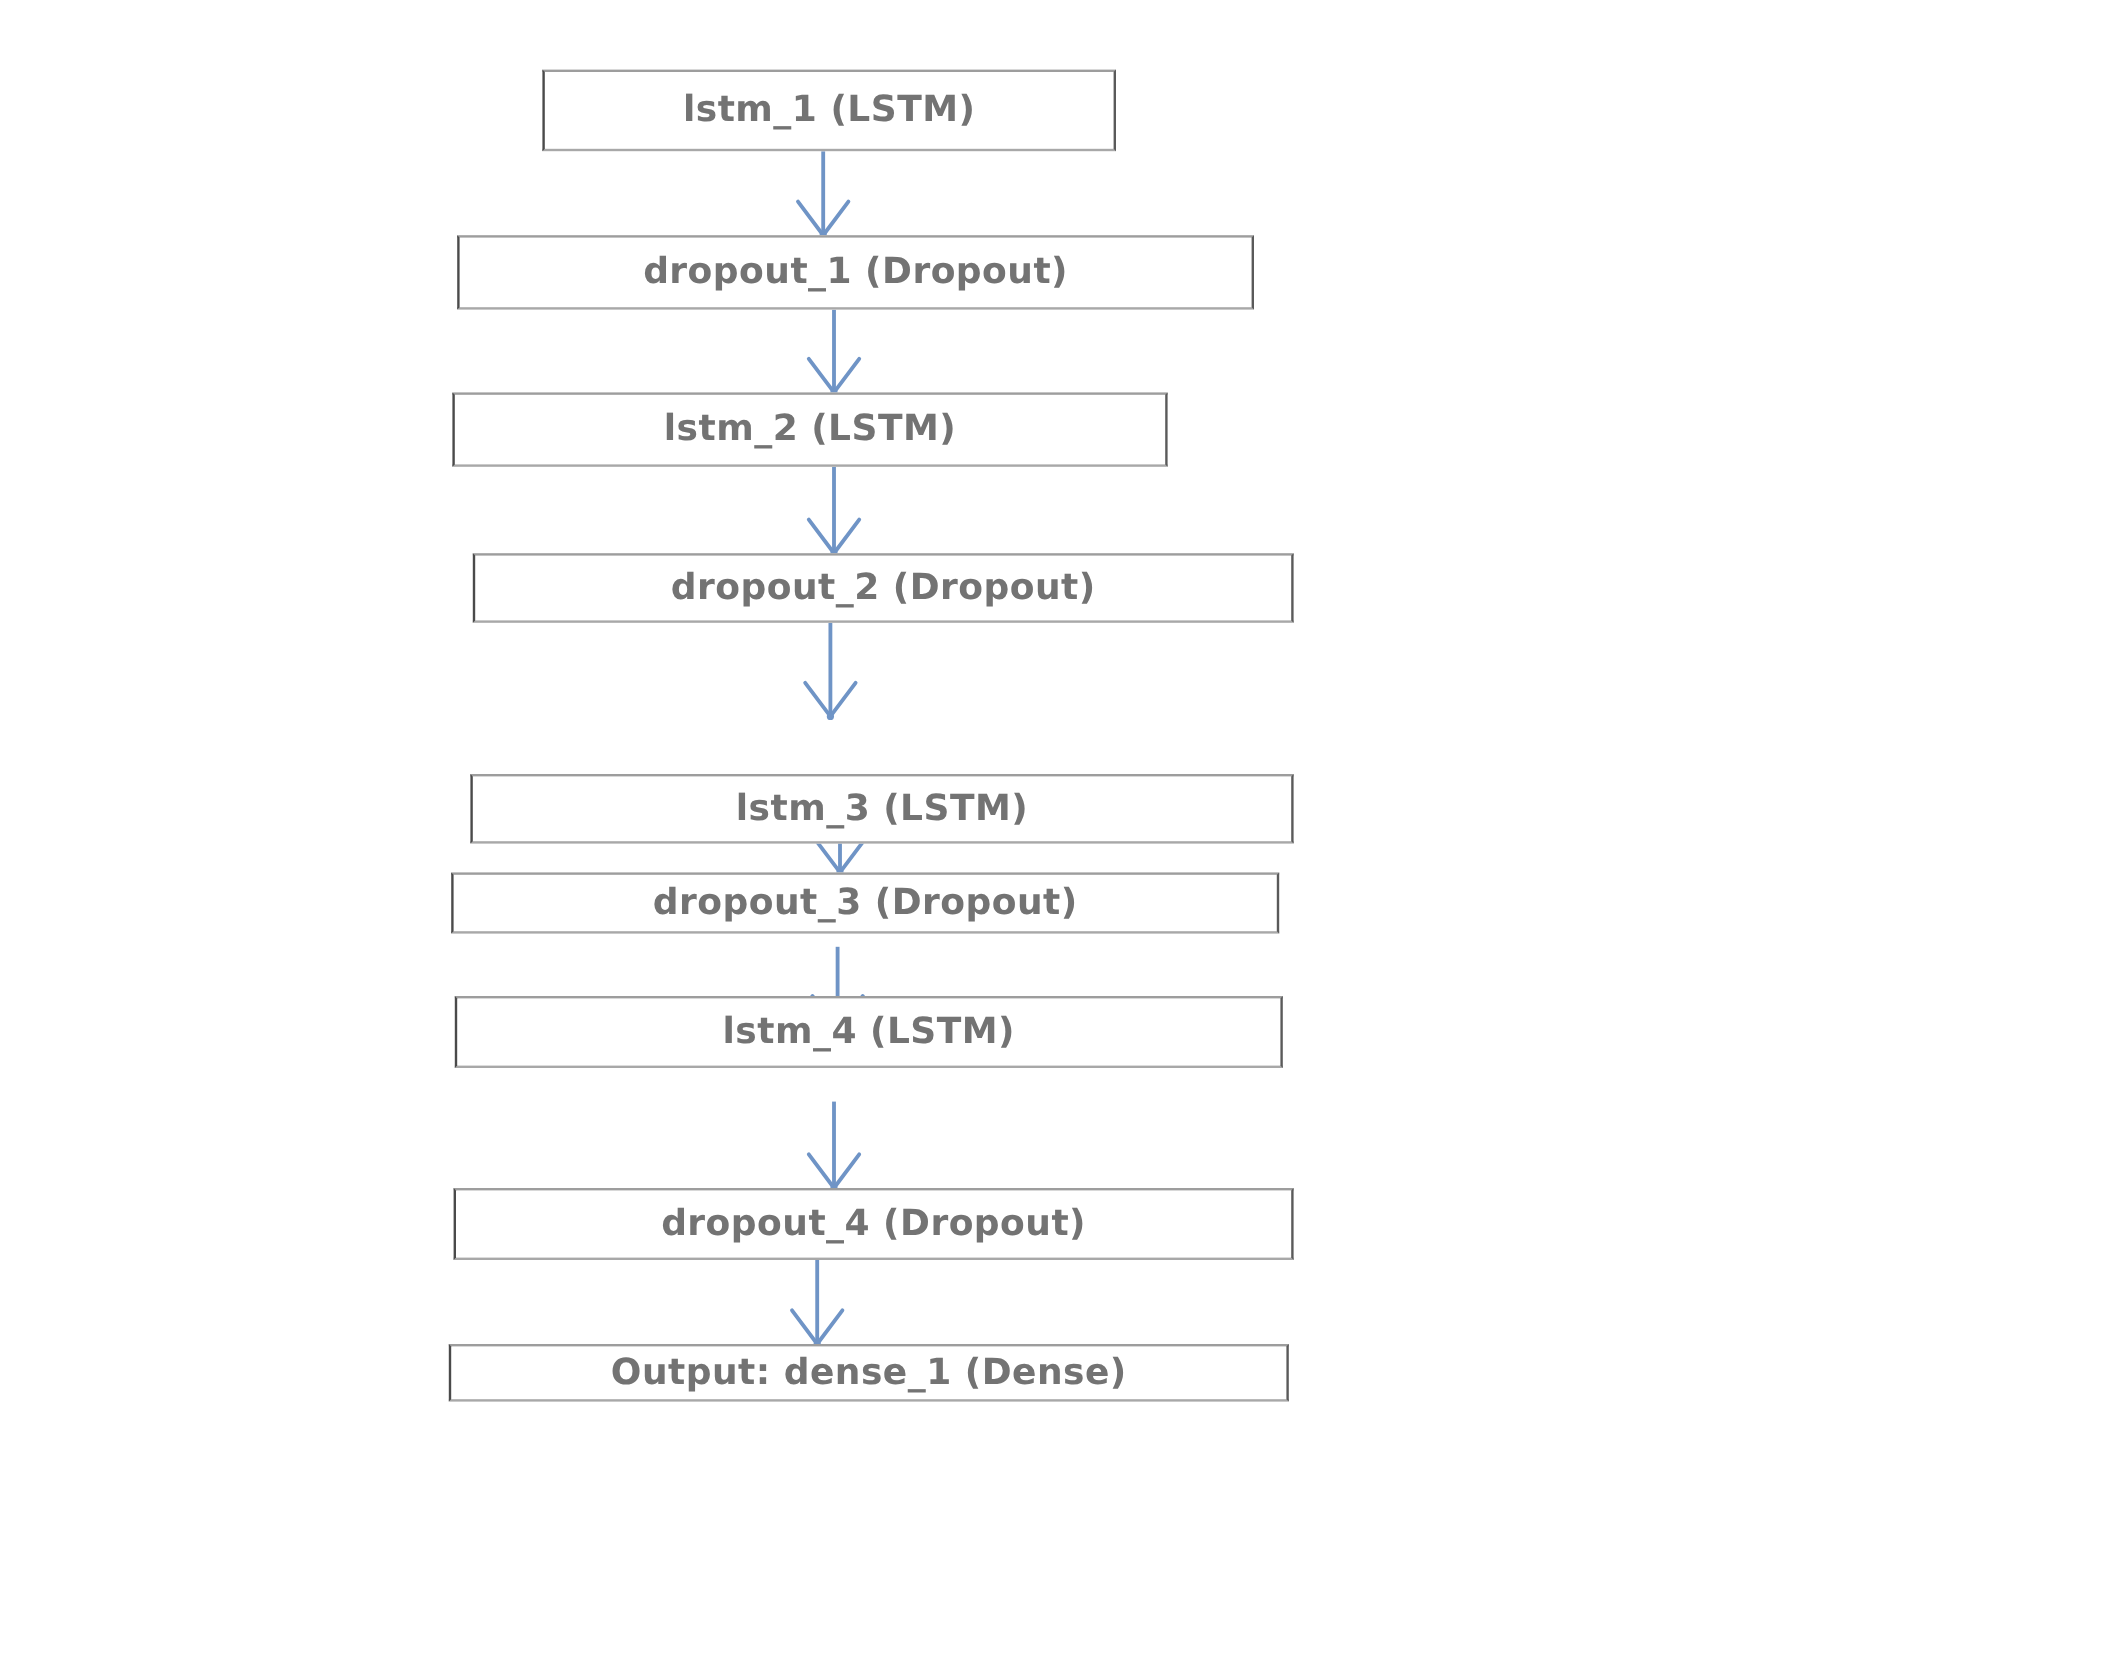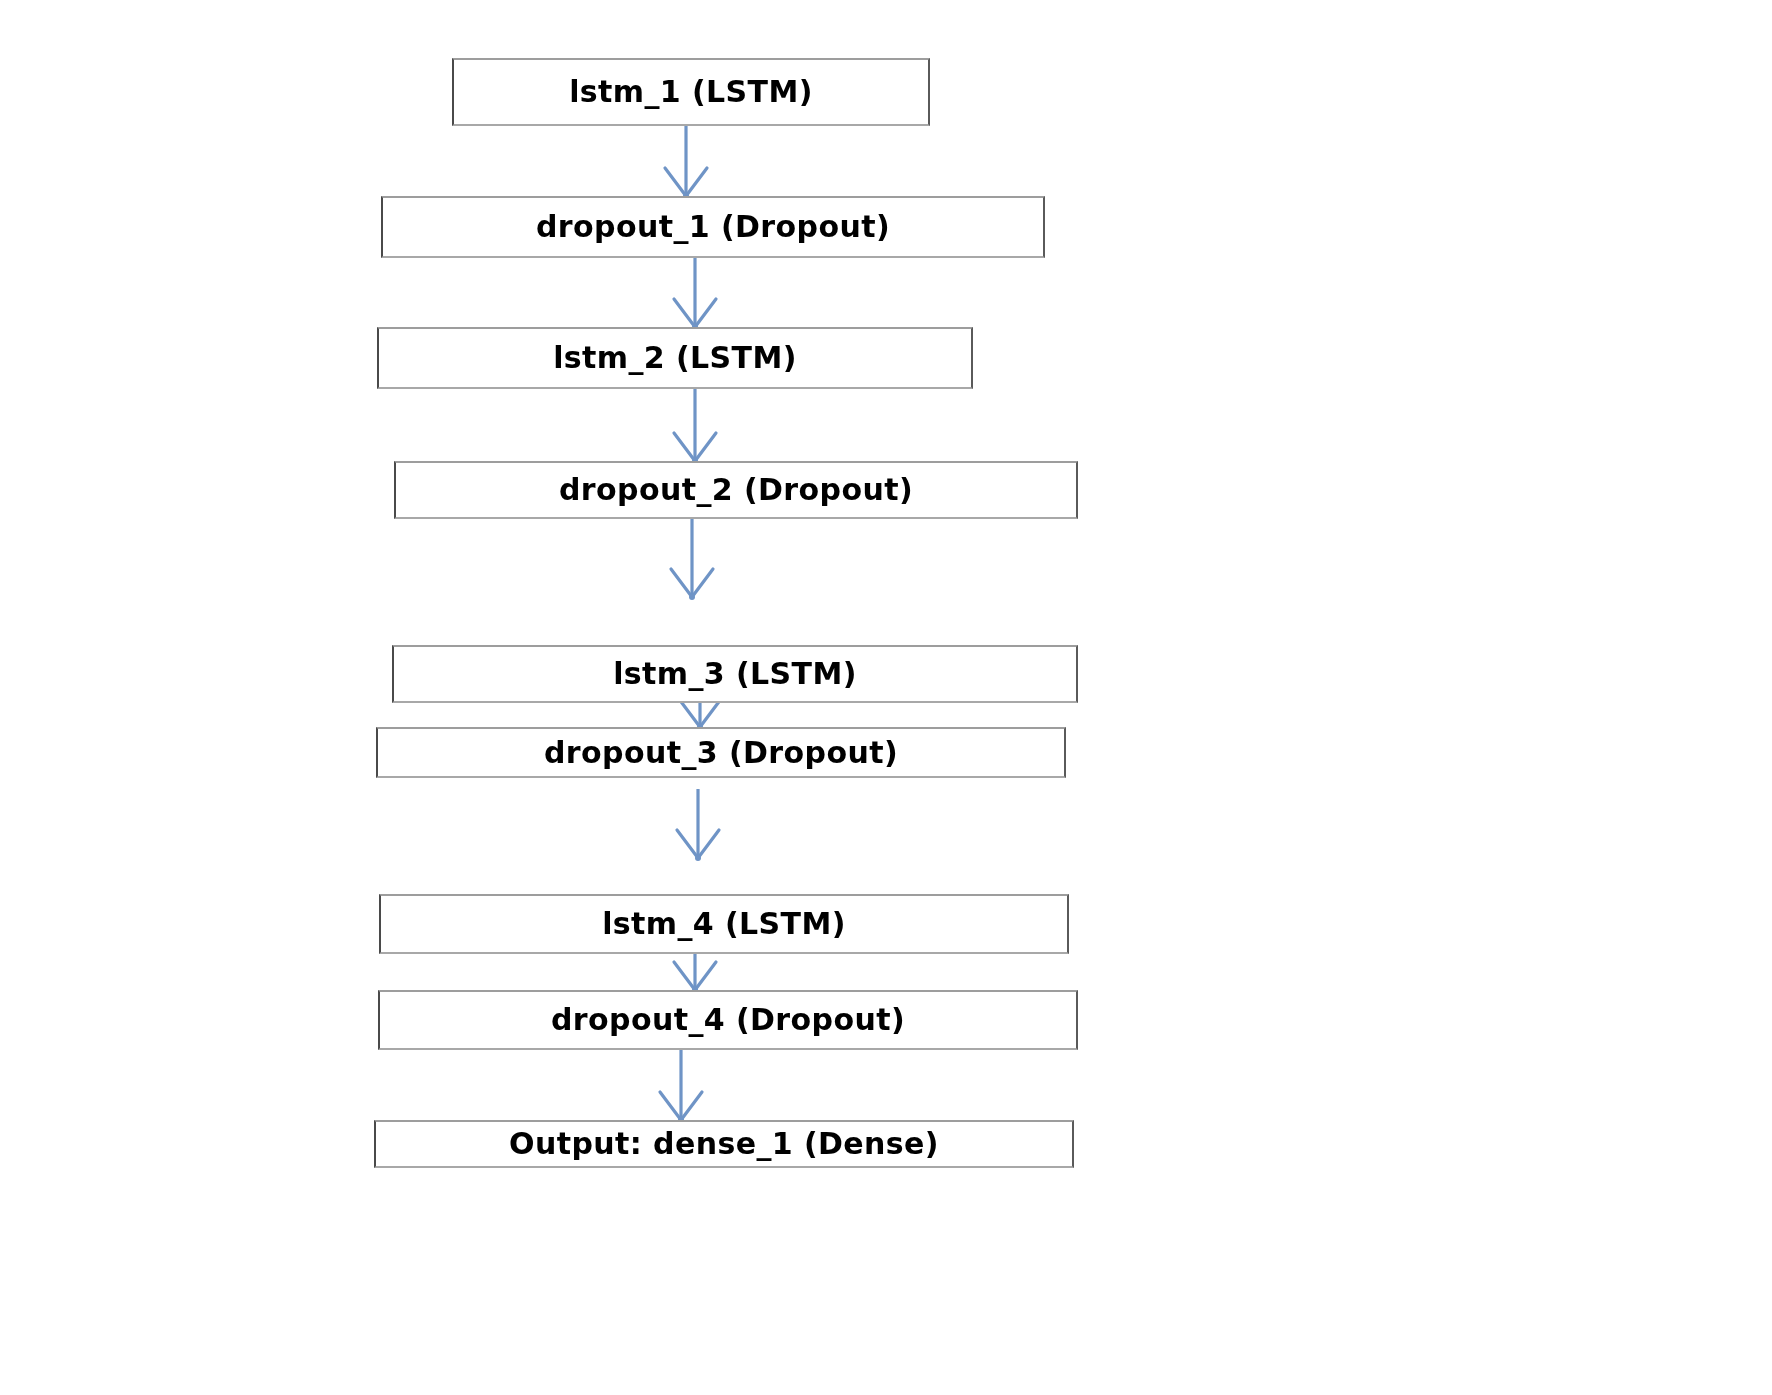--- a/index.html
+++ b/index.html
@@ -32,21 +32,21 @@
     display: flex;
     align-items: center;
     justify-content: center;
     z-index: 3;
   }
   .node-label {
     font-family: "DejaVu Sans", sans-serif;
     font-weight: bold;
     font-size: 30px;
     letter-spacing: 0.4px;
-    color: #000000;
+    color: #737373;
     white-space: nowrap;
     text-align: center;
     line-height: 1;
     -webkit-font-smoothing: none;
   }
 
   
   .connector {
     position: absolute;
     z-index: 1;
@@ -132,21 +132,21 @@
       </div>
       <div class="node" style="left: 394px; top: 461px; width: 684px; height: 58px; justify-content: center;">
         <span class="node-label">dropout_2 (Dropout)</span>
       </div>
       <div class="node" style="left: 392px; top: 597px; width: 686px; height: 58px; margin-top: 48px;">
         <span class="node-label">lstm_3 (LSTM)</span>
       </div>
       <div class="node" style="left: 376px; top: 727px; width: 690px; height: 51px;">
         <span class="node-label">dropout_3 (Dropout)</span>
       </div>
-      <div class="node" style="left: 379px; top: 894px; width: 690px; height: 60px;">
+      <div class="node" style="left: 379px; top: 830px; width: 690px; height: 60px;">
         <span class="node-label">lstm_4 (LSTM)</span>
       </div>
       <div class="node" style="left: 378px; top: 990px; width: 700px; height: 60px;">
         <span class="node-label">dropout_4 (Dropout)</span>
       </div>
       <div class="node" style="left: 374px; top: 1120px; width: 700px; height: 48px;">
         <span class="node-label">Output: dense_1 (Dense)</span>
       </div>
     </div>
 </div>

